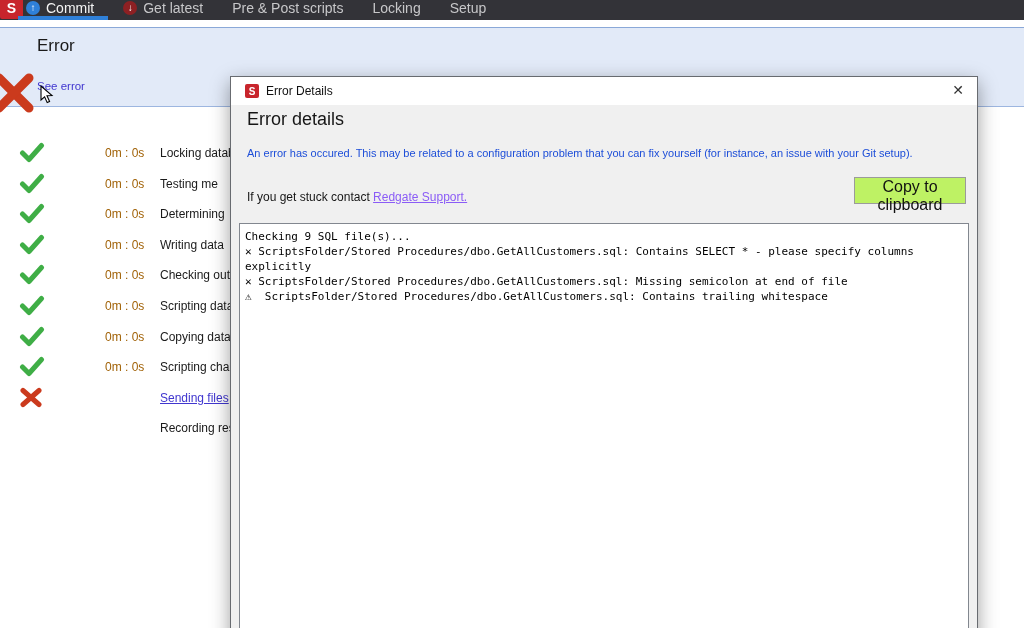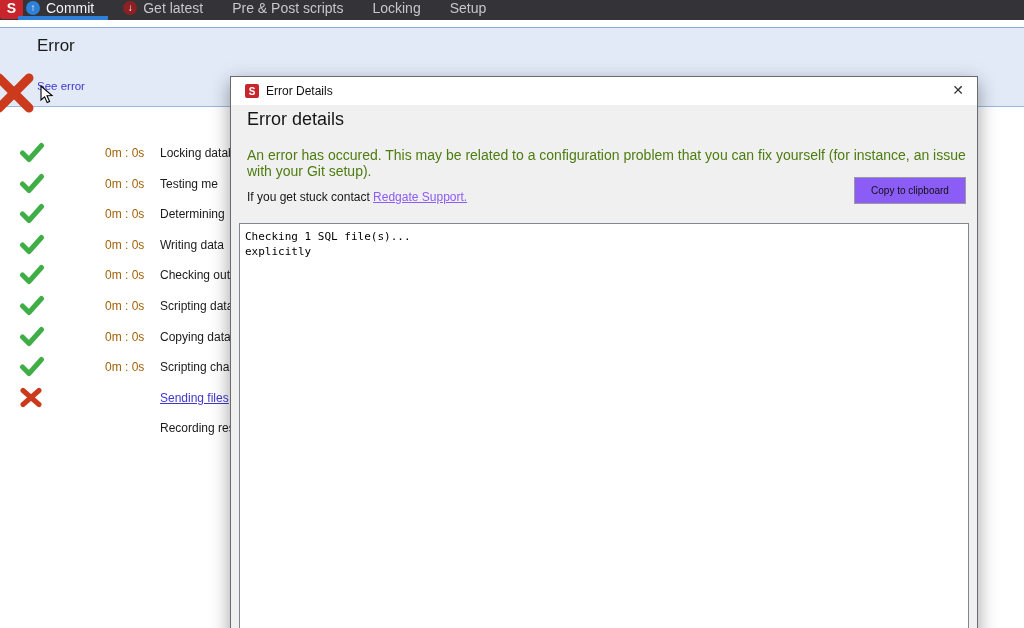--- a/index.html
+++ b/index.html
@@ -52,26 +52,26 @@
   .dlg-titlebar { position:absolute; left:0; top:0; width:100%; height:28px;
                   background:#fff; }
   .dlg-logo { position:absolute; left:14px; top:7px; width:14px; height:14px;
               background:var(--brand-red); border-radius:2px; color:#fff;
               font-weight:bold; font-size:10px; display:flex; align-items:center;
               justify-content:center; }
   .dlg-title { position:absolute; left:35px; top:7px; font-size:12px; color:#111; }
   .dlg-close { position:absolute; right:13px; top:5px; font-size:14px; color:#333;
                cursor:pointer; font-family:"DejaVu Sans", sans-serif; }
   .dlg-heading { position:absolute; left:16px; top:32px; font-size:18px; color:#161616; }
-  .dlg-intro { position:absolute; left:16px; top:70px; font-size:14px; color:#4d7c0f; }
+  .dlg-intro { position:absolute; left:16px; top:70px; font-size:11px; color:#1d4ed8; }
   .dlg-review { position:absolute; left:16px; top:98px; font-size:12px; color:#161616; }
   .dlg-stuck { position:absolute; left:16px; top:113px; font-size:12px; color:#161616; }
   .dlg-stuck a { color:#8b5cf6; text-decoration:underline; cursor:pointer; }
   .copy-btn { position:absolute; left:623px; top:100px; width:112px; height:27px;
-              background:#8b5cf6; border:1px solid #9b9b9b; font-size:10px;
+              background:#bef264; border:1px solid #9b9b9b; font-size:16px;
               color:#111; font-family:"Liberation Sans", sans-serif; cursor:pointer; }
   .log { position:absolute; left:8px; top:146px; width:730px; height:448px;
          background:#fff; border:1px solid #82878f; padding:5px 5px;
          font-family:"DejaVu Sans Mono", monospace; font-size:11px; line-height:15px;
          color:#000; overflow:hidden; }
   .log-line { white-space:pre; height:15px; }
 </style>
 </head>
 <body>
 
@@ -187,17 +187,20 @@
     <div class="dlg-title">Error Details</div>
     <div class="dlg-close">✕</div>
   </div>
   <div class="dlg-heading">Error details</div>
   <div class="dlg-intro">An error has occured. This may be related to a configuration problem that you can fix yourself (for instance, an issue with your Git setup).</div>
   <div class="dlg-stuck">
     <span>If you get stuck contact </span><a>Redgate Support.</a>
   </div>
   <button class="copy-btn">Copy to clipboard</button>
   <div class="log">
-      <div class="log-line">Checking 1 SQL file(s)...</div>
+      <div class="log-line">Checking 9 SQL file(s)...</div>
+      <div class="log-line">✕ ScriptsFolder/Stored Procedures/dbo.GetAllCustomers.sql: Contains SELECT * - please specify columns</div>
       <div class="log-line">explicitly</div>
+      <div class="log-line">✕ ScriptsFolder/Stored Procedures/dbo.GetAllCustomers.sql: Missing semicolon at end of file</div>
+      <div class="log-line">⚠  ScriptsFolder/Stored Procedures/dbo.GetAllCustomers.sql: Contains trailing whitespace</div>
       <div class="log-line"></div>
     </div>
 </div>
 
 </body></html>

